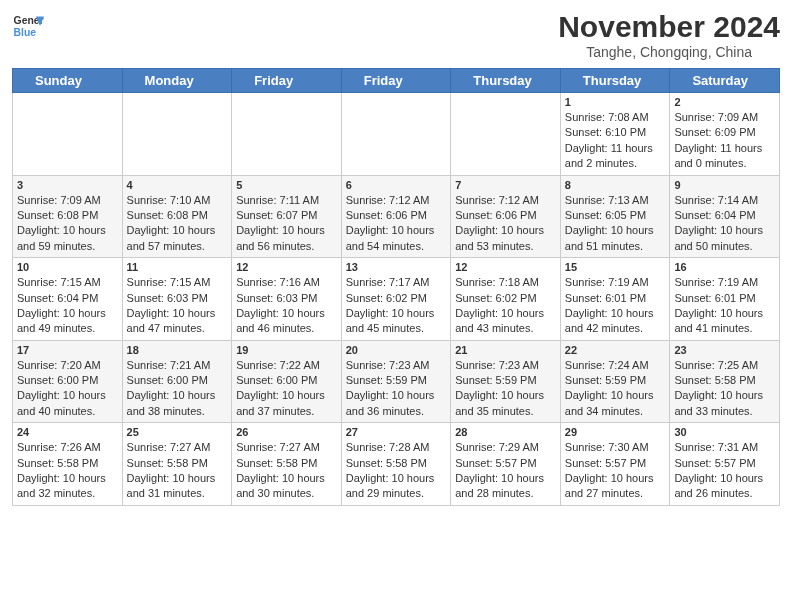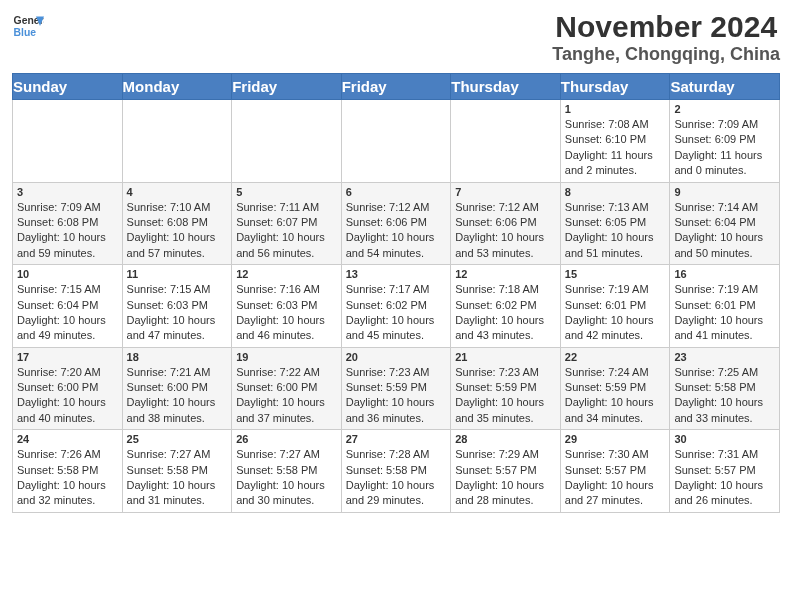--- a/index.html
+++ b/index.html
@@ -31,35 +31,34 @@
     }
     .title-block {
       text-align: center;
     }
     .month-title {
       font-size: 30px;
       font-weight: bold;
       color: #333;
     }
     .location {
-      font-size: 18px;
+      font-size: 14px;
       color: #555;
-      font-weight: bold;
     }
     table {
       width: 100%;
       border-collapse: collapse;
       table-layout: fixed;
     }
     thead th {
       background: #4a7fc1;
       color: #fff;
-      font-size: 15px;
+      font-size: 13px;
       font-weight: bold;
-      padding: 4px 0;
+      padding: 4px 22px;
       border: 1px solid #3a6faf;
       text-align: left;
     }
     tbody td {
       border: 1px solid #ccc;
       vertical-align: top;
       padding: 3px 4px;
       font-size: 9.5px;
       color: #333;
       height: 82px;

